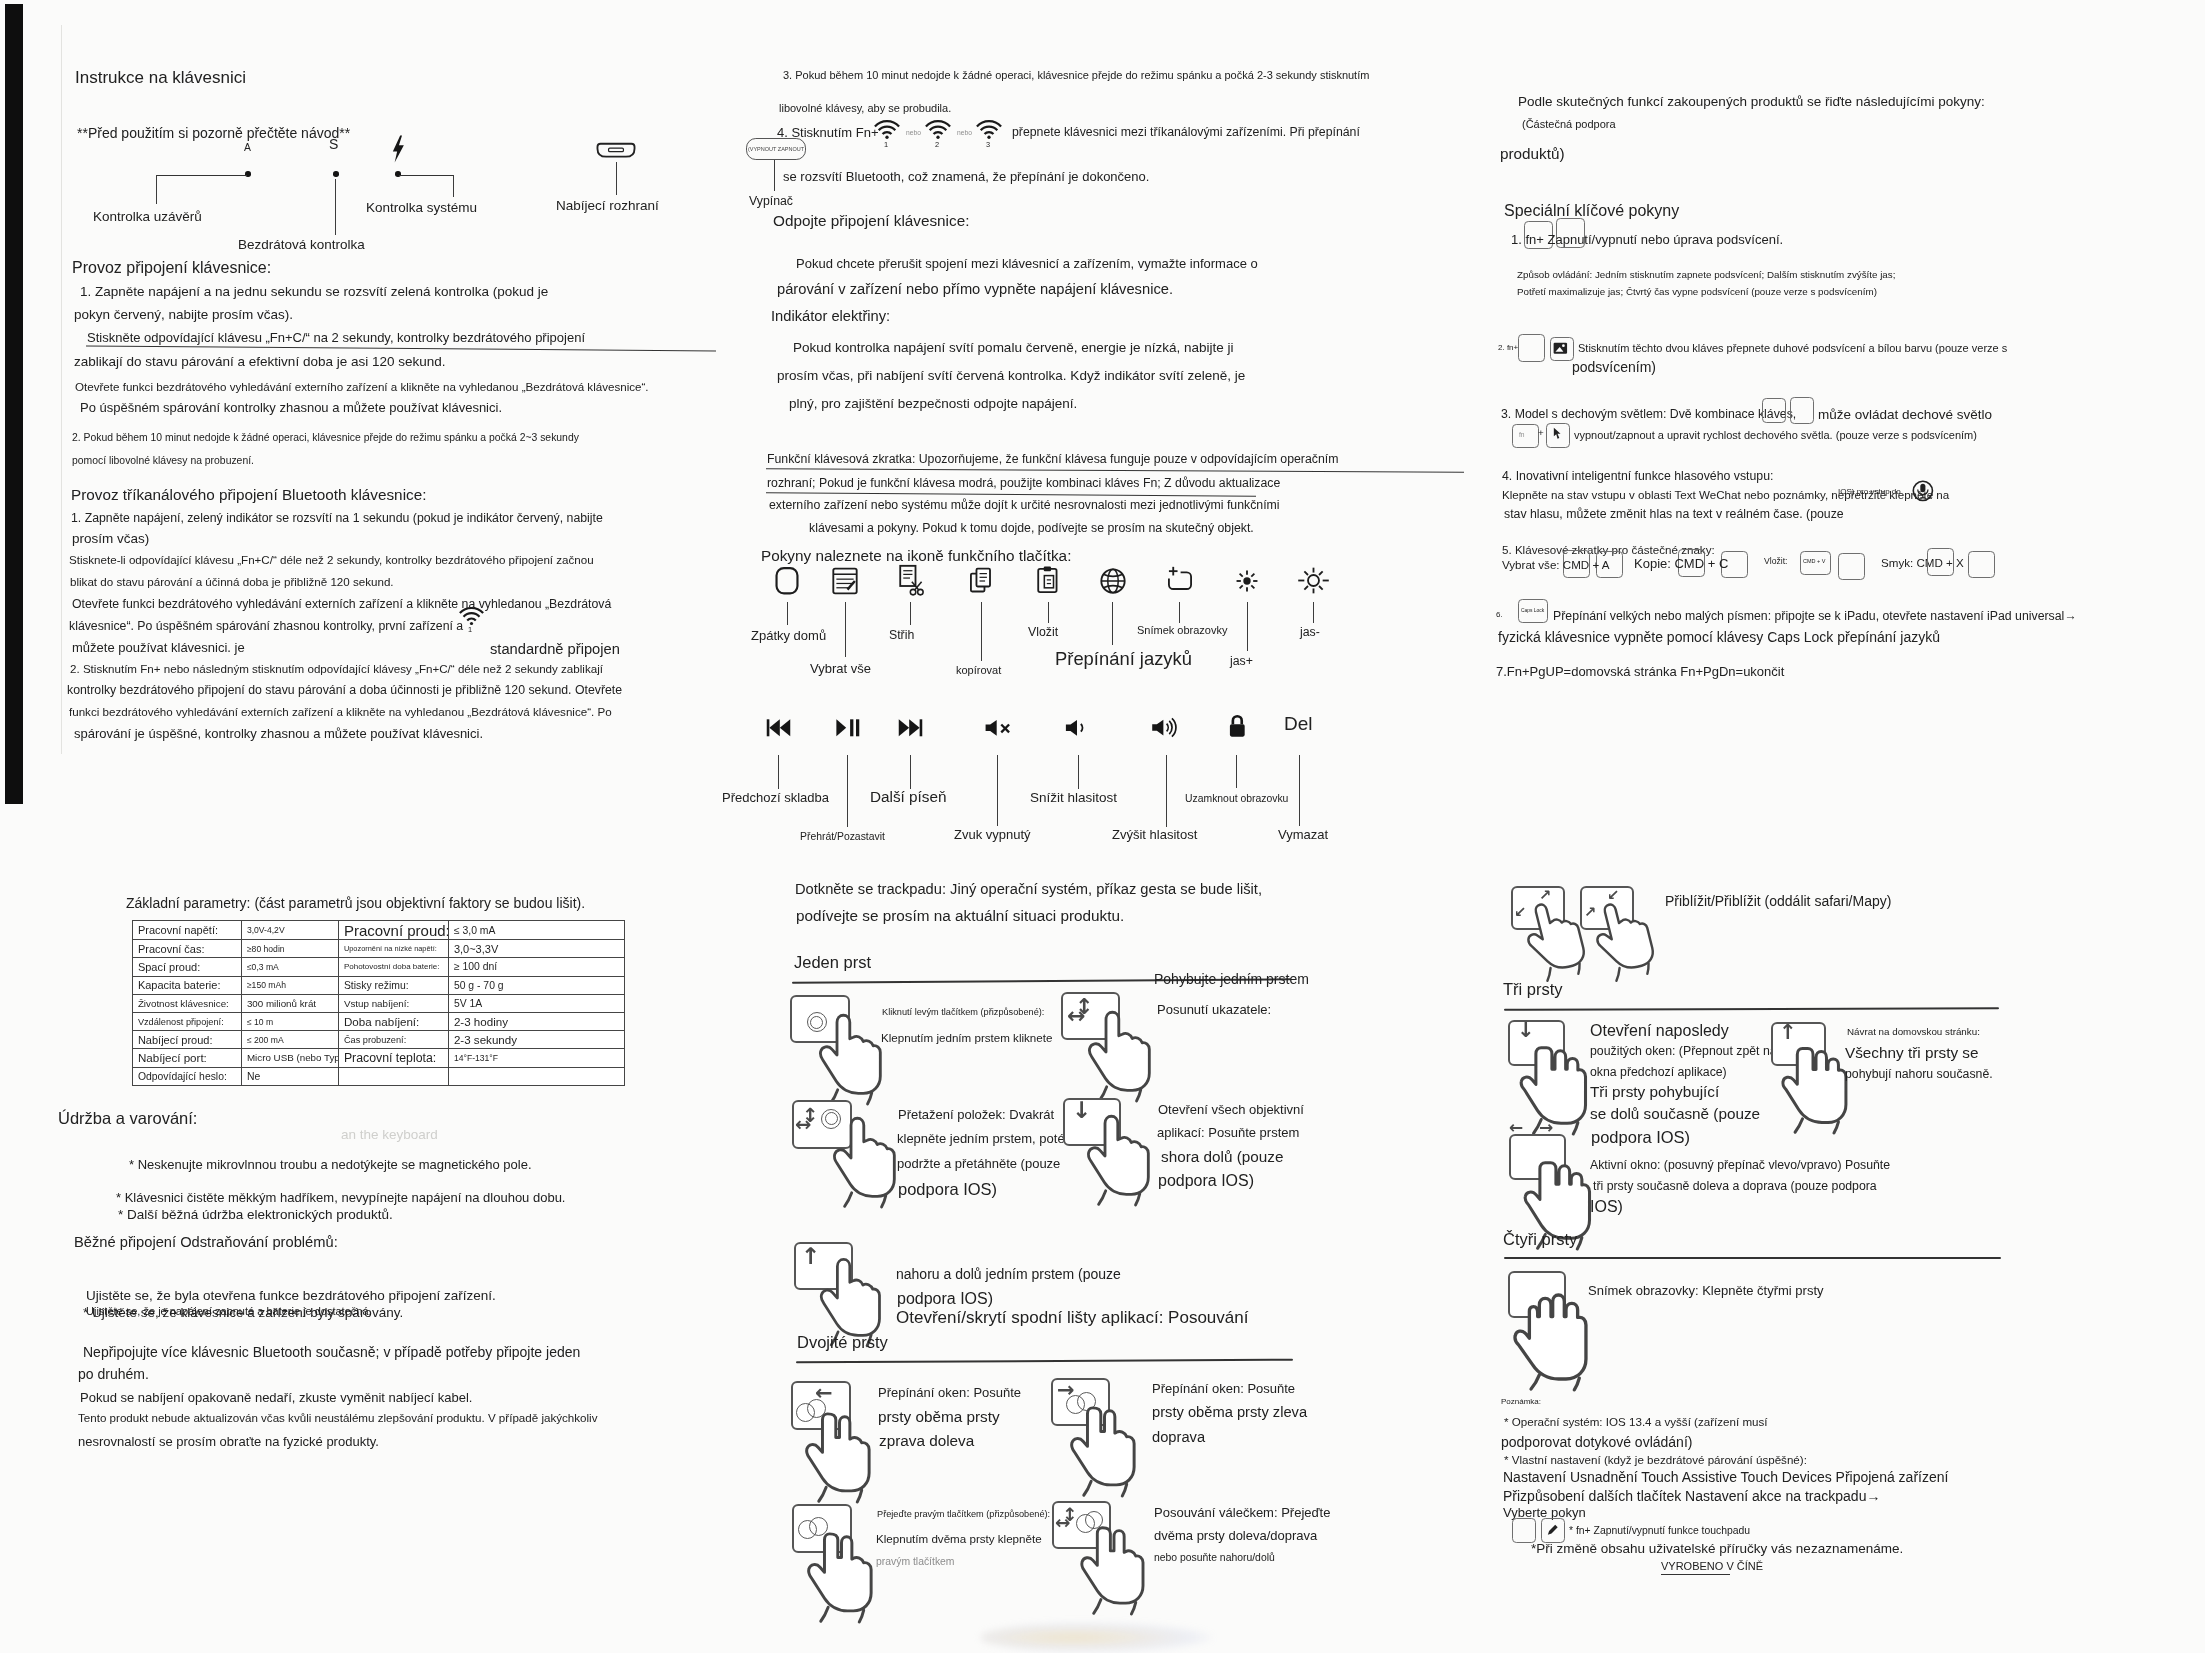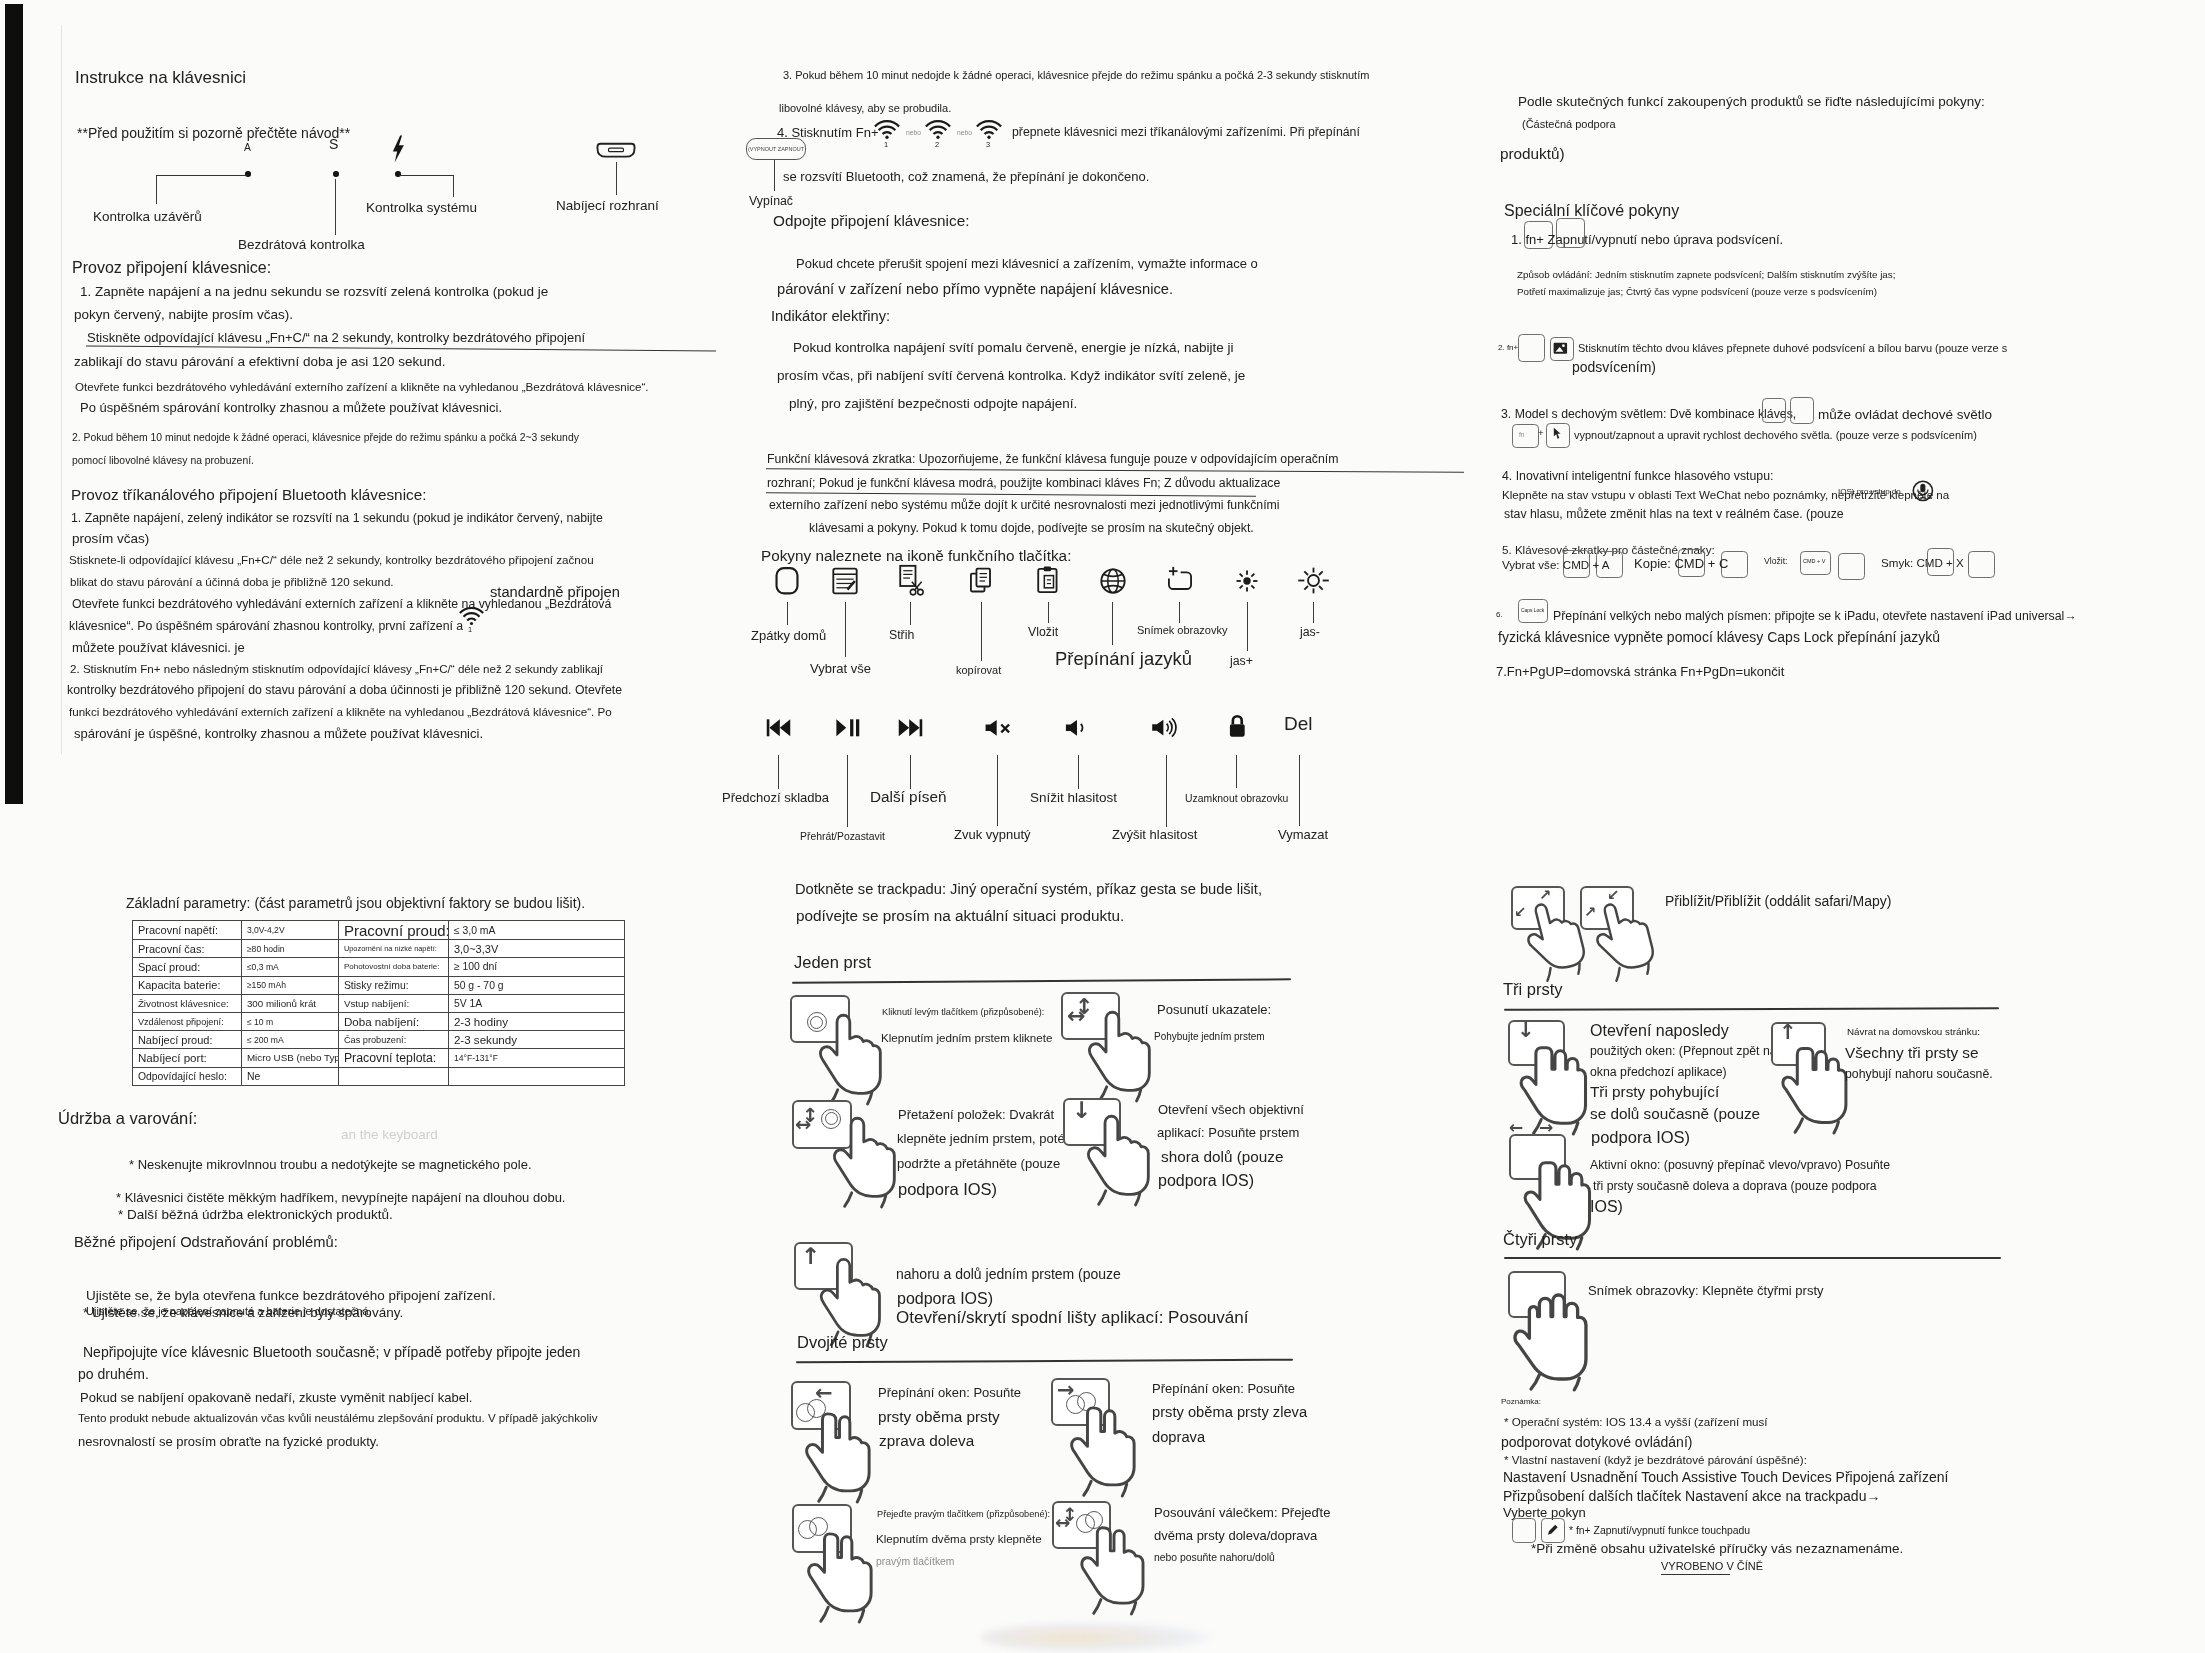--- a/index.html
+++ b/index.html
@@ -113,21 +113,21 @@
     <div class="t" style="left:71px;top:512px;font-size:12.3px">1. Zapněte napájení, zelený indikátor se rozsvítí na 1 sekundu (pokud je indikátor červený, nabijte</div>
     <div class="t" style="left:72px;top:532px;font-size:13.5px">prosím včas)</div>
     <div class="t" style="left:69px;top:554px;font-size:11.6px">Stisknete-li odpovídající klávesu „Fn+C/“ déle než 2 sekundy, kontrolky bezdrátového připojení začnou</div>
     <div class="t" style="left:70px;top:576px;font-size:11.6px">blikat do stavu párování a účinná doba je přibližně 120 sekund.</div>
     <div class="t" style="left:72px;top:598px;font-size:12.3px">Otevřete funkci bezdrátového vyhledávání externích zařízení a klikněte na vyhledanou „Bezdrátová</div>
     <div class="t" style="left:69px;top:620px;font-size:12.3px">klávesnice“. Po úspěšném spárování zhasnou kontrolky, první zařízení a</div>
     <svg class="ic" style="left:458px;top:605px" width="27" height="21" viewBox="0 0 44 34">
         <use href="#wifi"></use>
       </svg>
     <div class="t" style="left:468px;top:626px;font-size:7.4px">1</div>
-    <div class="t" style="left:490px;top:585px;font-size:14.7px">standardně připojen</div>
+    <div class="t" style="left:490px;top:642px;font-size:14.7px">standardně připojen</div>
     <div class="t" style="left:72px;top:641px;font-size:13px">můžete používat klávesnici. je</div>
     <div class="t" style="left:70px;top:663px;font-size:11.6px">2. Stisknutím Fn+ nebo následným stisknutím odpovídající klávesy „Fn+C/“ déle než 2 sekundy zablikají</div>
     <div class="t" style="left:67px;top:684px;font-size:12.3px">kontrolky bezdrátového připojení do stavu párování a doba účinnosti je přibližně 120 sekund. Otevřete</div>
     <div class="t" style="left:69px;top:706px;font-size:11.6px">funkci bezdrátového vyhledávání externích zařízení a klikněte na vyhledanou „Bezdrátová klávesnice“. Po</div>
     <div class="t" style="left:74px;top:727px;font-size:13px">spárování je úspěšné, kontrolky zhasnou a můžete používat klávesnici.</div>
   </div>
 
   <div>
     <div class="t" style="left:783px;top:70px;font-size:11px">3. Pokud během 10 minut nedojde k žádné operaci, klávesnice přejde do režimu spánku a počká 2-3 sekundy stisknutím</div>
     <div class="t" style="left:779px;top:103px;font-size:11px">libovolné klávesy, aby se probudila.</div>
@@ -478,21 +478,21 @@
     <div class="t" style="left:882px;top:1008px;font-size:9.2px">Kliknutí levým tlačítkem (přizpůsobené):</div>
     <div class="t" style="left:881px;top:1032px;font-size:11.6px">Klepnutím jedním prstem kliknete</div>
 
     <div class="pad" style="left:1061px;top:992px;width:55px;height:44px"></div>
     <div class="ar" style="left:1067px;top:1005px;font-size:22px">↔</div>
     <div class="ar" style="left:1075px;top:996px;font-size:22px">↕</div>
     <svg class="hand" style="left:1084px;top:1008px" width="71" height="93" viewBox="0 0 100 131">
         <use href="#hand1"></use>
       </svg>
     <div class="t" style="left:1157px;top:1003px;font-size:13px">Posunutí ukazatele:</div>
-    <div class="t" style="left:1154px;top:1032px;font-size:10px">Pohybujte jedním prstem</div>
+    <div class="t" style="left:1154px;top:972px;font-size:14px">Pohybujte jedním prstem</div>
 
     <div class="pad" style="left:792px;top:1100px;width:56px;height:45px"></div>
     <div class="ar" style="left:795px;top:1115px;font-size:19.6px">↔</div>
     <div class="ar" style="left:802px;top:1106px;font-size:19.6px">↕</div>
     <div class="ring" style="left:821px;top:1109px;width:18.4px;height:18.4px"></div>
     <div class="ring" style="left:825px;top:1112px;width:11px;height:11px"></div>
     <svg class="hand" style="left:829px;top:1114px" width="71" height="93" viewBox="0 0 100 131">
         <use href="#hand1"></use>
       </svg>
     <div class="t" style="left:898px;top:1108px;font-size:13px">Přetažení položek: Dvakrát</div>

